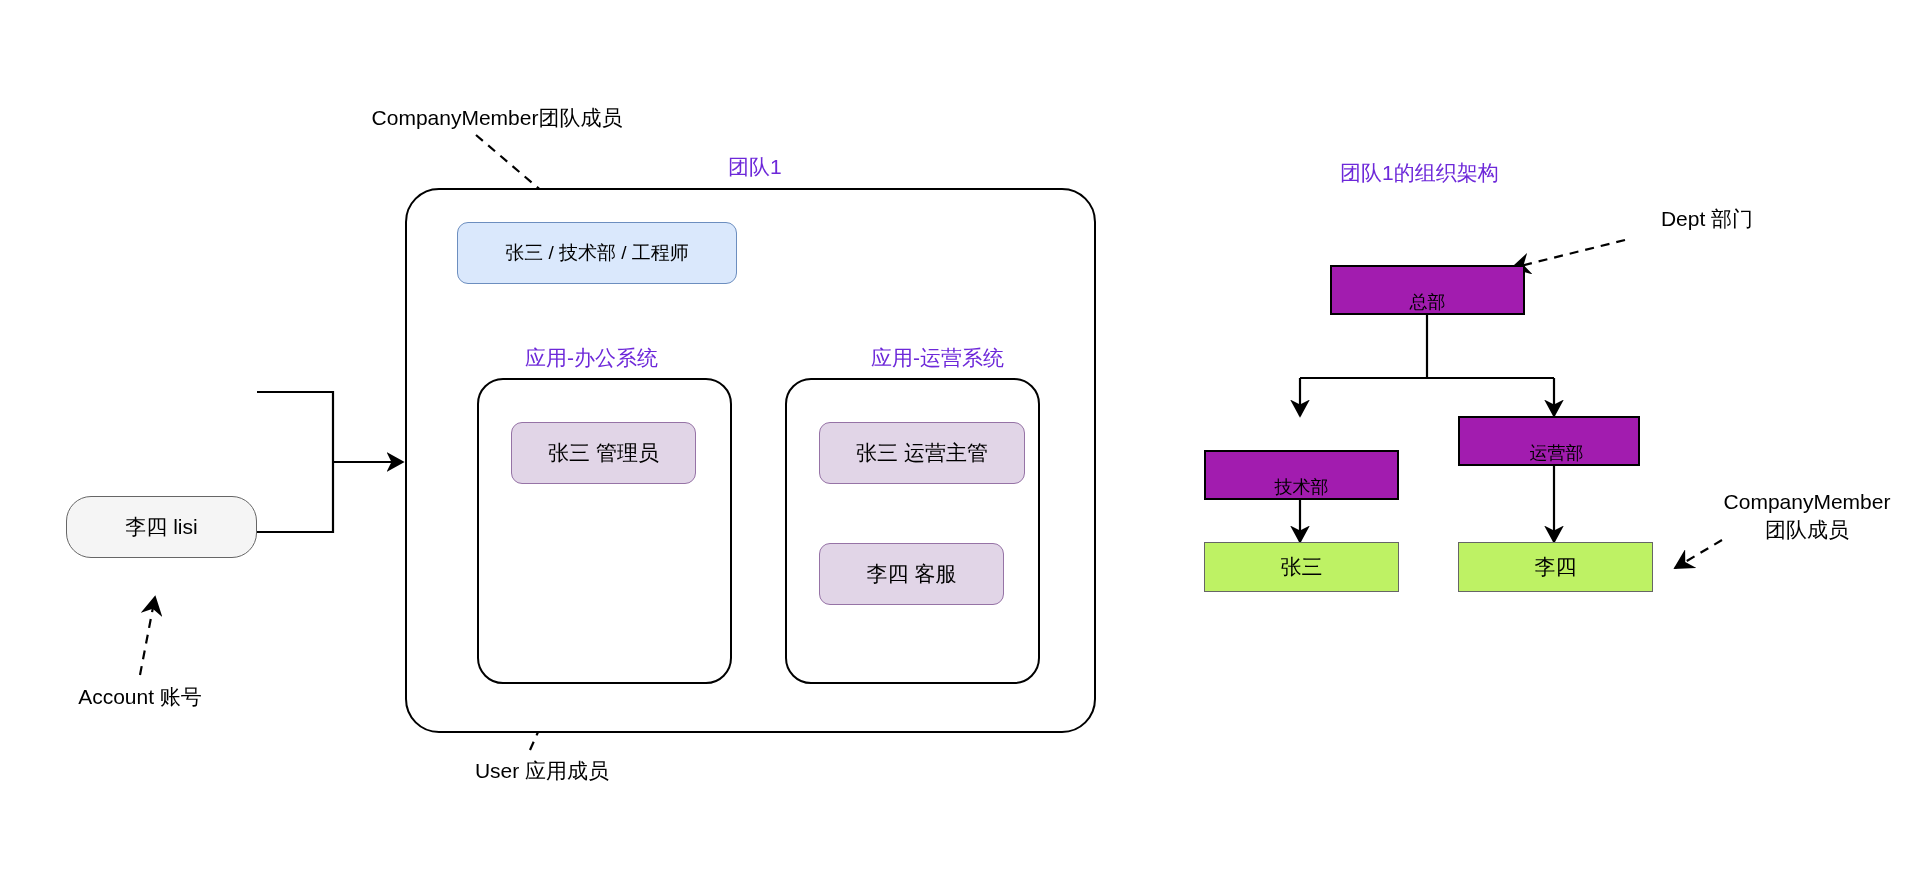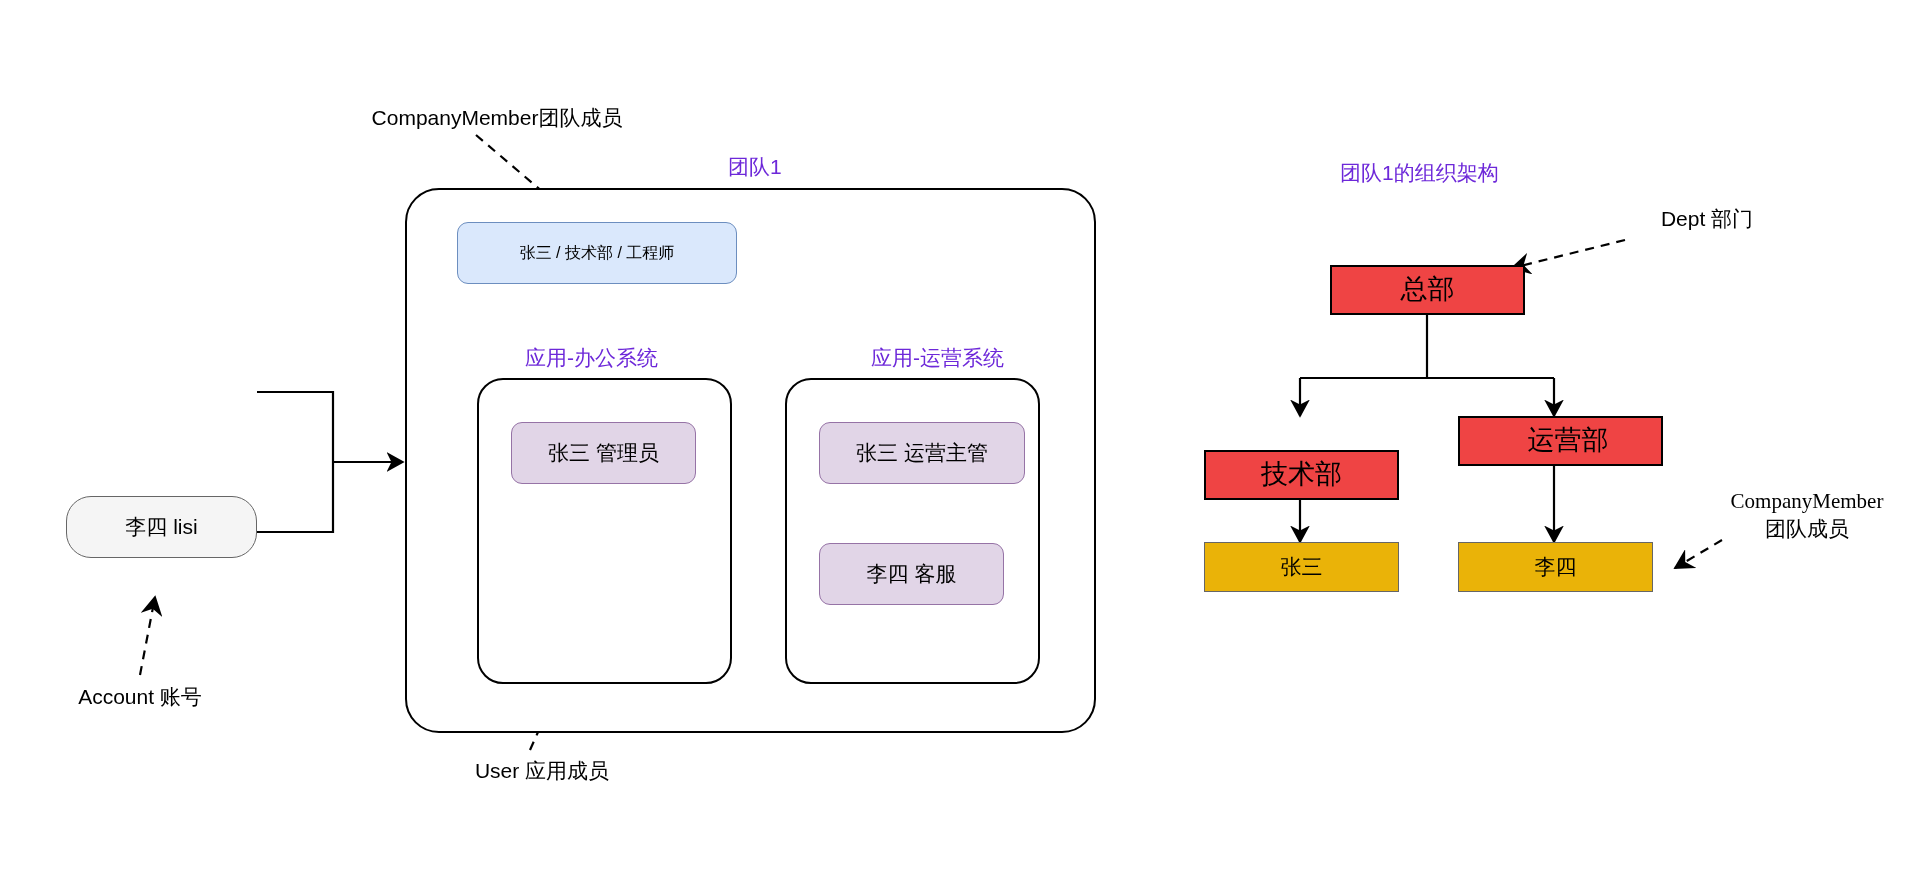--- a/index.html
+++ b/index.html
@@ -44,28 +44,28 @@
   .caption {
     position: absolute;
     display: flex;
     align-items: center;
     justify-content: center;
     text-align: center;
     font-size: 21px;
     color: #000000;
     white-space: nowrap;
   }
-  .caption.multiline { white-space: normal; line-height: 1.32; font-family: Liberation Serif, serif; }
+  .caption.multiline { white-space: normal; line-height: 1.32; }
 
   
   .chip-blue {
     background: #dae8fc;
     border: 1.6px solid #6c8ebf;
     border-radius: 11px;
-    font-size: 16px;
+    font-size: 19px;
     color: #000000;
   }
   
   .app-box {
     border: 2.2px solid #000000;
     border-radius: 26px;
     background: #ffffff;
   }
   
   .chip-purple {
@@ -78,28 +78,29 @@
   
   .acct-box {
     background: #f5f5f5;
     border: 1.6px solid #666666;
     border-radius: 11px;
     font-size: 21px;
     color: #000000;
   }
   
   .dept-box {
-    background: #ef4444;
+    background: #a21caf;
     border: 2.2px solid #000000;
-    font-size: 27px;
-    color: #000000;
+    font-size: 18px;
+    color: #000000;
+    align-items: flex-end;
   }
   
   .orgmember-box {
-    background: #eab308;
+    background: #bef264;
     border: 1.6px solid #666666;
     font-size: 21px;
     color: #000000;
   }
   .title-label {
     position: absolute;
     font-size: 21px;
     white-space: nowrap;
     color: #6d28d9;
   }
@@ -192,21 +193,21 @@
   <div class="caption" style="left:1627px; top:204px; width:160px; height:30px;">Dept 部门</div>
 
   <div class="node dept-box" style="left:1330px; top:265px; width:195px; height:50px;">
     <span>总部</span>
   </div>
 
   <div class="node dept-box" style="left:1204px; top:416px; width:195px; height:50px;margin-top:34px;">
     <span>技术部</span>
   </div>
 
-  <div class="node dept-box" style="left:1458px; top:416px; width:205px; height:50px;padding-left:15px;">
+  <div class="node dept-box" style="left:1458px; top:416px; width:182px; height:50px;padding-left:15px;">
     <span>运营部</span>
   </div>
 
   <div class="node orgmember-box" style="left:1204px; top:542px; width:195px; height:50px;">
     <span>张三</span>
   </div>
 
   <div class="node orgmember-box" style="left:1458px; top:542px; width:195px; height:50px;">
     <span>李四</span>
   </div>

